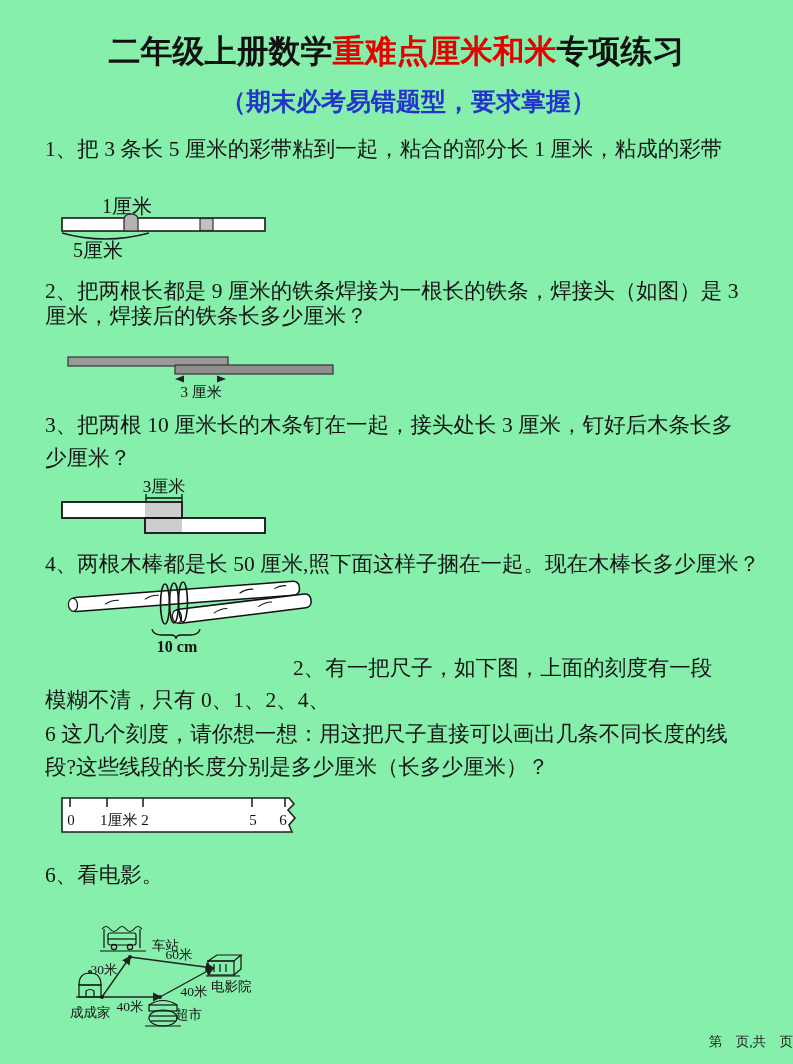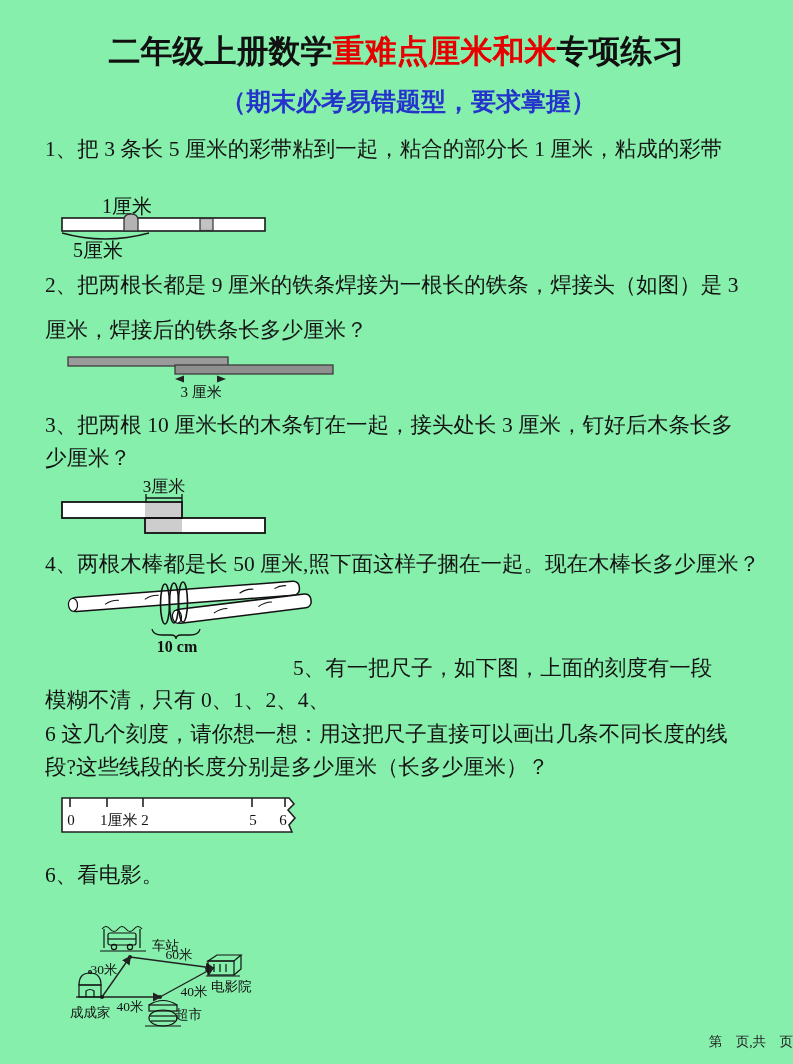--- a/index.html
+++ b/index.html
@@ -40,22 +40,22 @@
 
   <svg class="diag" style="left:55px;top:196px" width="240" height="70">
     <text x="47" y="17" font-size="20">1厘米</text>
     <rect x="7" y="22" width="203" height="13" fill="#fff" stroke="#1a1a1a" stroke-width="1.6"></rect>
     <path d="M69,35 V24 Q69,18 76,18 Q83,18 83,24 V35 Z" fill="#b3b3b3" stroke="#333" stroke-width="1.3"></path>
     <rect x="145" y="22.5" width="13" height="12" fill="#c2c2c2" stroke="#333" stroke-width="1.2"></rect>
     <path d="M7,37 Q50,49 94,37" fill="none" stroke="#1a1a1a" stroke-width="1.4"></path>
     <text x="18" y="61" font-size="20">5厘米</text>
   </svg>
 
-  <div class="line" style="top:272px">2、把两根长都是 9 厘米的铁条焊接为一根长的铁条，焊接头（如图）是 3</div>
-  <div class="line" style="top:317px">厘米，焊接后的铁条长多少厘米？</div>
+  <div class="line" style="top:278px">2、把两根长都是 9 厘米的铁条焊接为一根长的铁条，焊接头（如图）是 3</div>
+  <div class="line" style="top:303px">厘米，焊接后的铁条长多少厘米？</div>
 
   <svg class="diag" style="left:55px;top:350px" width="290" height="55">
     <rect x="13" y="7" width="160" height="9" fill="#9a9a9a" stroke="#3c3c3c" stroke-width="1.3"></rect>
     <rect x="120" y="15" width="158" height="9" fill="#8f8f8f" stroke="#3c3c3c" stroke-width="1.3"></rect>
     <polygon points="120,29 129,25.5 129,32.5" fill="#222"></polygon>
     <polygon points="171,29 162,25.5 162,32.5" fill="#222"></polygon>
     <text x="146" y="47" font-size="15" text-anchor="middle" fill="#333">3 厘米</text>
   </svg>
 
   <div class="line" style="top:412px">3、把两根 10 厘米长的木条钉在一起，接头处长 3 厘米，钉好后木条长多</div>
@@ -90,21 +90,21 @@
       <path d="M40,1 q7,-4 14,-3" fill="none" stroke="#111" stroke-width="1.1"></path>
       <path d="M85,0 q7,-4 14,-3" fill="none" stroke="#111" stroke-width="1.1"></path>
     </g>
     <ellipse cx="117" cy="26" rx="4.5" ry="20" fill="none" stroke="#111" stroke-width="1.6"></ellipse>
     <ellipse cx="126" cy="25" rx="4.5" ry="20" fill="none" stroke="#111" stroke-width="1.6"></ellipse>
     <ellipse cx="135" cy="24" rx="4.5" ry="20" fill="none" stroke="#111" stroke-width="1.6"></ellipse>
     <path d="M104,51 q1,6 10,6 l9,0 q5,0 5,4 q0,-4 5,-4 l9,0 q9,0 10,-6" fill="none" stroke="#111" stroke-width="1.3"></path>
     <text x="129" y="74" font-size="16" font-weight="bold" text-anchor="middle">10 cm</text>
   </svg>
 
-  <div class="line" style="top:655px;left:293px">5、有一把尺子，如下图，上面的刻度有一段</div>
+  <div class="line" style="top:655px;left:293px">2、有一把尺子，如下图，上面的刻度有一段</div>
   <div class="line" style="top:687px">模糊不清，只有 0、1、2、4、</div>
   <div class="line" style="top:721px">6 这几个刻度，请你想一想：用这把尺子直接可以画出几条不同长度的线</div>
   <div class="line" style="top:754px">段?这些线段的长度分别是多少厘米（长多少厘米）？</div>
 
   <svg class="diag" style="left:55px;top:790px" width="252" height="56">
     <path d="M7,8 H234 L239,14 L233,20 L240,28 L234,35 L237,42 H7 Z" fill="#fff" stroke="#222" stroke-width="1.6"></path>
     <line x1="15" y1="8" x2="15" y2="17" stroke="#222" stroke-width="1.6"></line>
     <line x1="52" y1="8" x2="52" y2="17" stroke="#222" stroke-width="1.6"></line>
     <line x1="88" y1="8" x2="88" y2="17" stroke="#222" stroke-width="1.6"></line>
     <line x1="197" y1="8" x2="197" y2="17" stroke="#222" stroke-width="1.6"></line>

